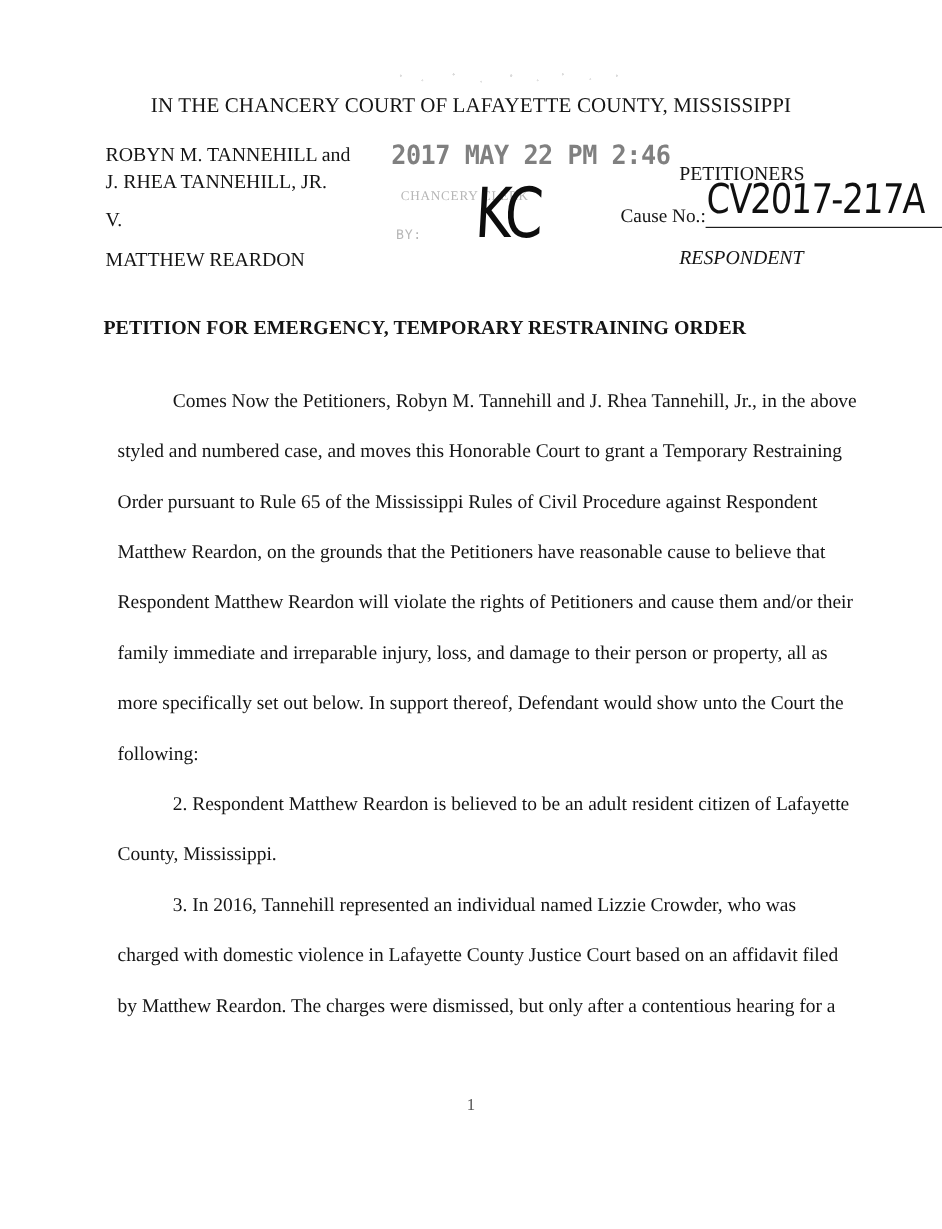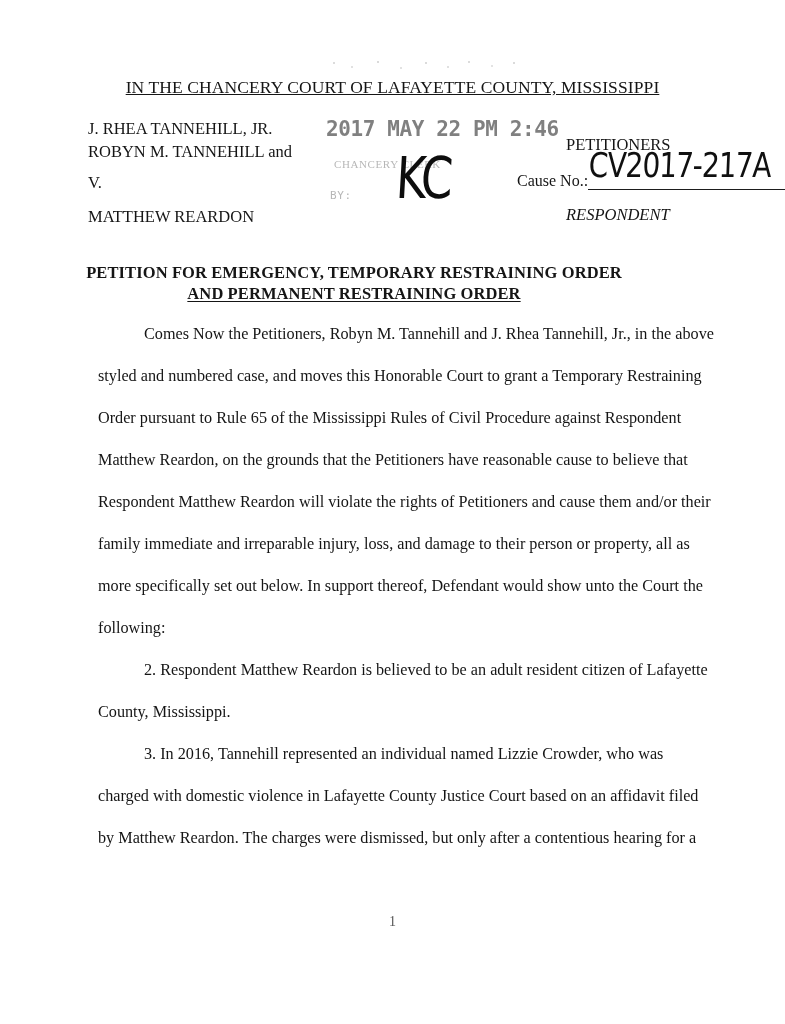--- a/index.html
+++ b/index.html
@@ -39,21 +39,20 @@
 
   .court-title {
     position: absolute;
     left: 0;
     top: 77px;
     width: 785px;
     text-align: center;
     font-size: 17.5px;
     letter-spacing: 0.1px;
     white-space: nowrap;
-    text-decoration: underline;
   }
 
   
   .caption-parties {
     position: absolute;
     left: 88px;
     top: 117px;
     font-size: 16.5px;
     line-height: 23px;
     white-space: nowrap;
@@ -216,22 +215,22 @@
 </head>
 <body>
 
 <div class="page">
 
   <div class="scan-noise"></div>
 
   <div class="court-title">IN THE CHANCERY COURT OF LAFAYETTE COUNTY, MISSISSIPPI</div>
 
   <div class="caption-parties">
+    <div>ROBYN M. TANNEHILL and</div>
     <div>J. RHEA TANNEHILL, JR.</div>
-    <div>ROBYN M. TANNEHILL and</div>
   </div>
 
   <div class="caption-v">V.</div>
 
   <div class="caption-respondent-name">MATTHEW REARDON</div>
 
   <div class="caption-petitioners-label">PETITIONERS</div>
 
   <div class="caption-respondent-label">RESPONDENT</div>
 
@@ -239,21 +238,20 @@
     <span>Cause No.:</span><span class="cause-line"><span class="cause-handwriting">CV2017-217A</span></span>
   </div>
 
   <div class="stamp-date">2017 MAY 22  PM 2:46</div>
   <div class="stamp-clerkline">CHANCERY CLERK</div>
   <div class="stamp-byline">BY:</div>
   <div class="stamp-initials">KC</div>
 
   <div class="doc-heading">
     <div>PETITION FOR EMERGENCY, TEMPORARY RESTRAINING ORDER</div>
-    <div class="line2">AND PERMANENT RESTRAINING ORDER</div>
   </div>
 
   <div class="body-text">
     <p class="indented">Comes Now the Petitioners, Robyn M. Tannehill and J. Rhea Tannehill, Jr., in the above styled and numbered case, and moves this Honorable Court to grant a Temporary Restraining Order pursuant to Rule 65 of the Mississippi Rules of Civil Procedure against Respondent Matthew Reardon, on the grounds that the Petitioners have reasonable cause to believe that Respondent Matthew Reardon will violate the rights of Petitioners and cause them and/or their family immediate and irreparable injury, loss, and damage to their person or property, all as more specifically set out below.  In support thereof, Defendant would show unto the Court the following:</p>
     <p class="indented">2.   Respondent Matthew Reardon is believed to be an adult resident citizen of Lafayette County, Mississippi.</p>
     <p class="indented">3.   In 2016, Tannehill represented an individual named Lizzie Crowder, who was charged with domestic violence in Lafayette County Justice Court based on an affidavit filed by Matthew Reardon.  The charges were dismissed, but only after a contentious hearing for a</p>
   </div>
 
   <div class="page-number">1</div>
 

